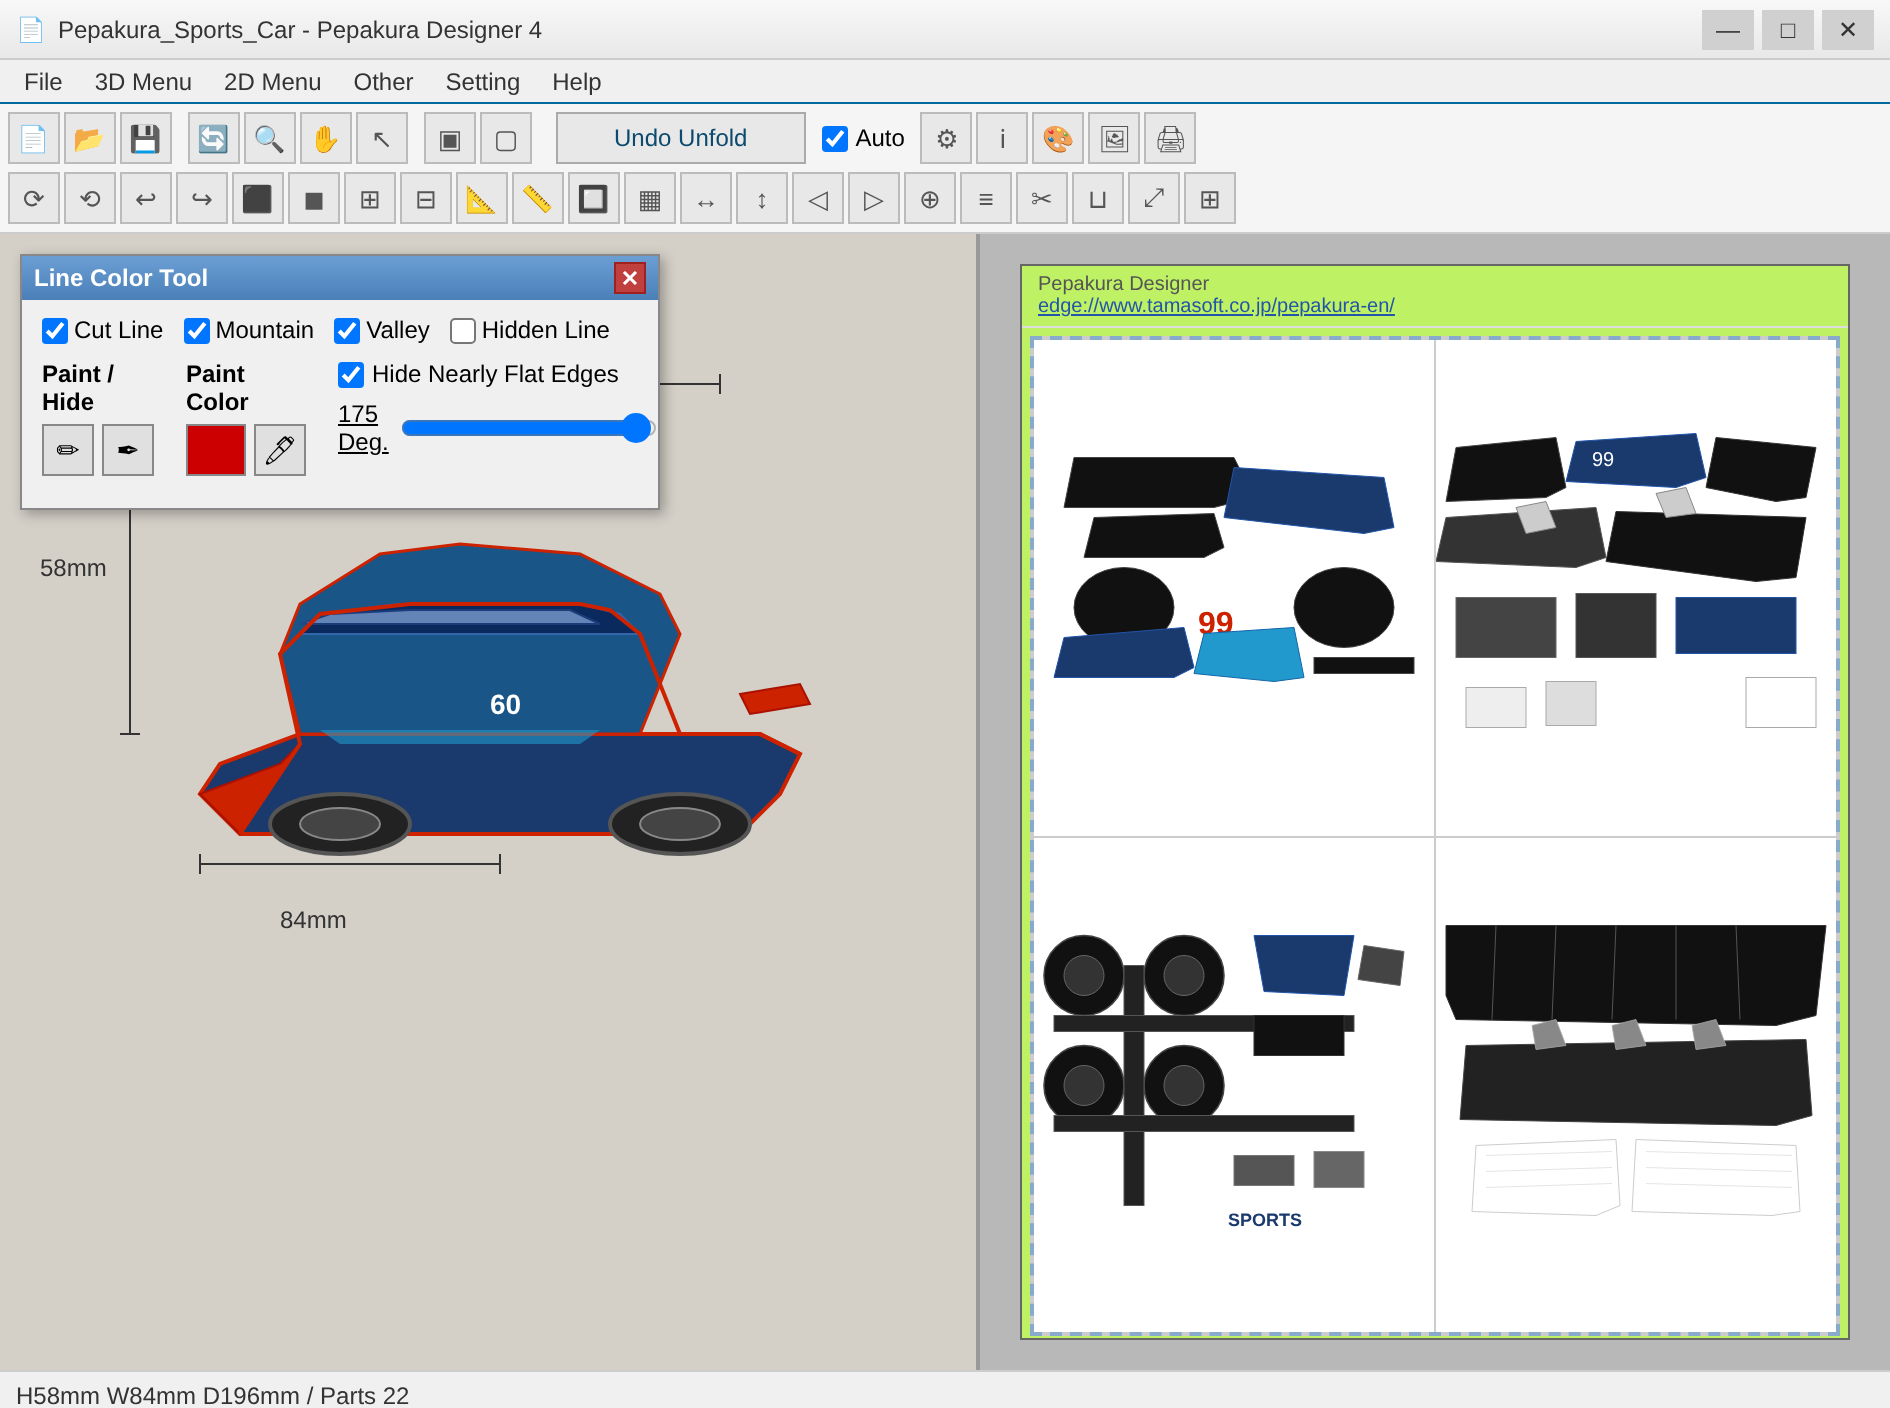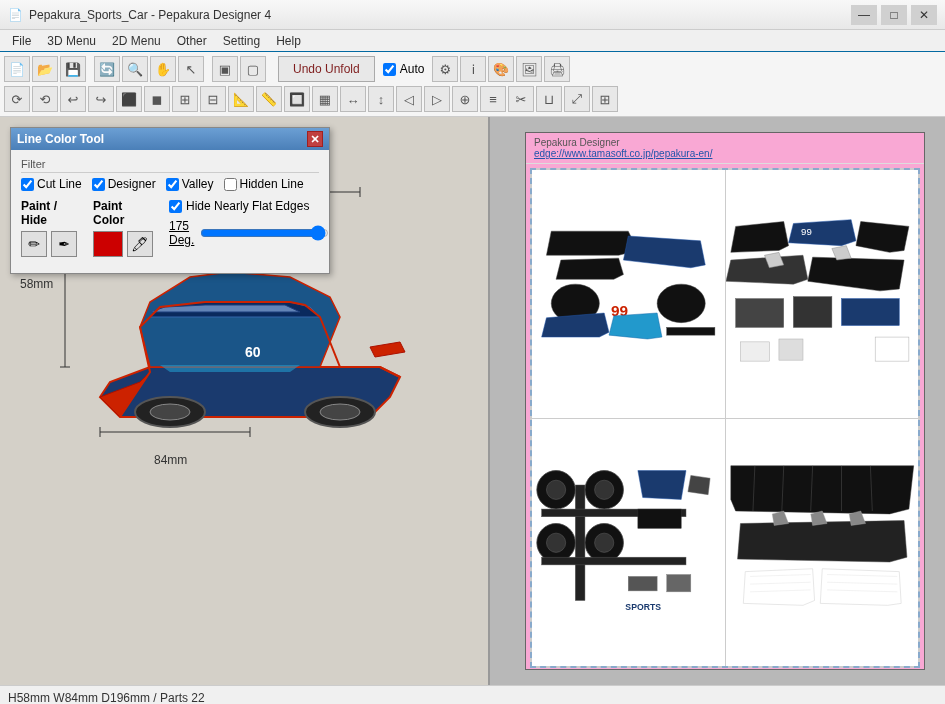--- a/index.html
+++ b/index.html
@@ -65,26 +65,26 @@
       background: #e8e8e8;
       border: 1px solid #bbb;
       cursor: pointer;
       display: flex; align-items: center; justify-content: center;
       font-size: 13px;
       color: #555;
     }
     .tb-sep { width: 4px; height: 26px; }
     .undo-unfold-btn {
       height: 26px;
-      padding: 0 14px;
+      padding: 0 28px;
       background: #e8e8e8;
       border: 1px solid #aaa;
       cursor: pointer;
       font-size: 12px;
-      color: #7f1d1d;
+      color: #0c4a6e;
       margin-left: 4px;
     }
     .auto-check { display: flex; align-items: center; gap: 4px; margin-left: 6px; font-size: 12px; }
 
     
     #main-area {
       display: flex;
       height: calc(704px - 30px - 22px - 60px - 24px);
     }
 
@@ -206,24 +206,23 @@
       font-family: Arial, sans-serif;
     }
 
     
     #paper-sheet {
       position: absolute;
       top: 15px;
       left: 20px;
       right: 20px;
       bottom: 15px;
-      background: #f9a8d4;
+      background: #bef264;
       border: 1px solid #666;
       overflow: hidden;
-      margin-left: 15px;
     }
     #paper-header {
       padding: 4px 8px;
       font-size: 10px;
       color: #555;
       border-bottom: 1px solid #ddd;
     }
     #paper-content {
       display: grid;
       grid-template-columns: 1fr 1fr;
@@ -350,29 +349,28 @@
 <div id="main-area">
 
   <div id="left-panel">
 
     <div id="line-color-dialog">
       <div id="dialog-title-bar">
         <span>Line Color Tool</span>
         <div id="dialog-close">✕</div>
       </div>
       <div id="dialog-body">
-        <div class="dialog-section-label">Filter</div>
         <div class="filter-row">
           <label class="filter-item">
             <input type="checkbox" checked="" style="">
             <span>Cut Line</span>
           </label>
           <label class="filter-item">
             <input type="checkbox" checked="" style="">
-            <span>Designer</span>
+            <span>Mountain</span>
           </label>
           <label class="filter-item">
             <input type="checkbox" checked="" style="">
             <span>Valley</span>
           </label>
           <label class="filter-item">
             <input type="checkbox" style="">
             <span>Hidden Line</span>
           </label>
         </div>
@@ -403,21 +401,21 @@
             </div>
           </div>
         </div>
       </div>
     </div>
 
     <div class="car-svg-container">
       
       <span class="dim-label" style="top:0; left:120px;">196mm</span>
       <span class="dim-label" style="top:100px; left:-30px;">58mm</span>
-      <span class="dim-label" style="bottom:10px; left:104px;">84mm</span>
+      <span class="dim-label" style="bottom:10px; left:90px;">84mm</span>
 
       
       <svg width="380" height="280" viewBox="0 0 380 280">
 
         <line x1="50" y1="15" x2="310" y2="15" stroke="#333" stroke-width="1"></line>
         <line x1="50" y1="10" x2="50" y2="20" stroke="#333" stroke-width="1"></line>
         <line x1="310" y1="10" x2="310" y2="20" stroke="#333" stroke-width="1"></line>
 
         <line x1="15" y1="60" x2="15" y2="190" stroke="#333" stroke-width="1"></line>
         <line x1="10" y1="60" x2="20" y2="60" stroke="#333" stroke-width="1"></line>

